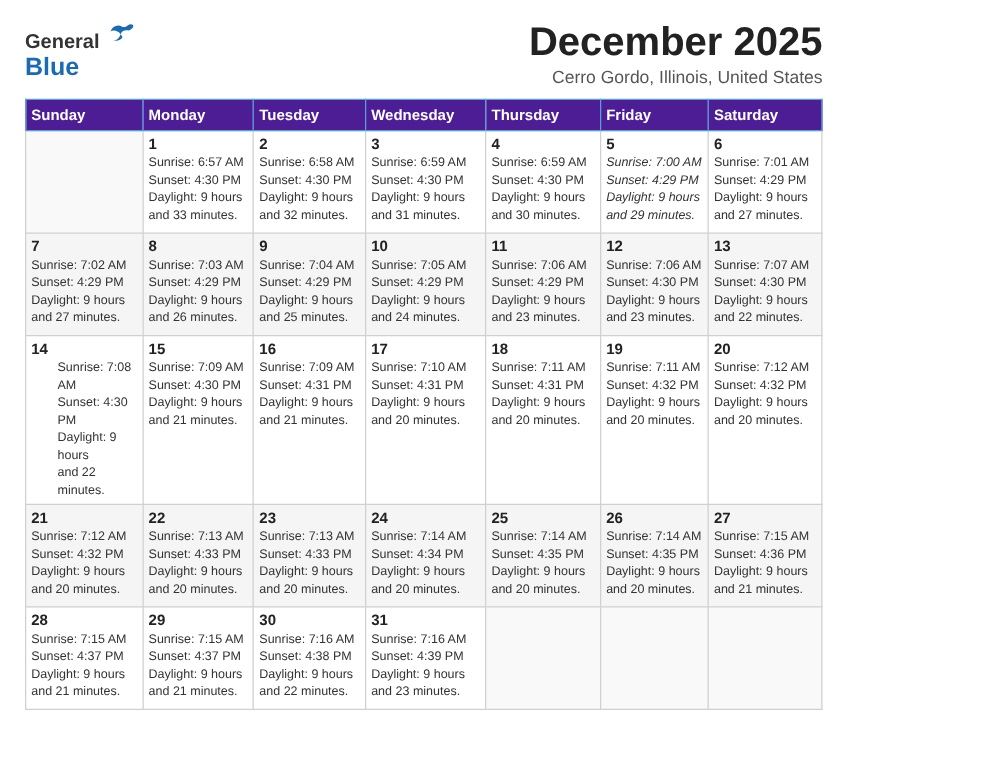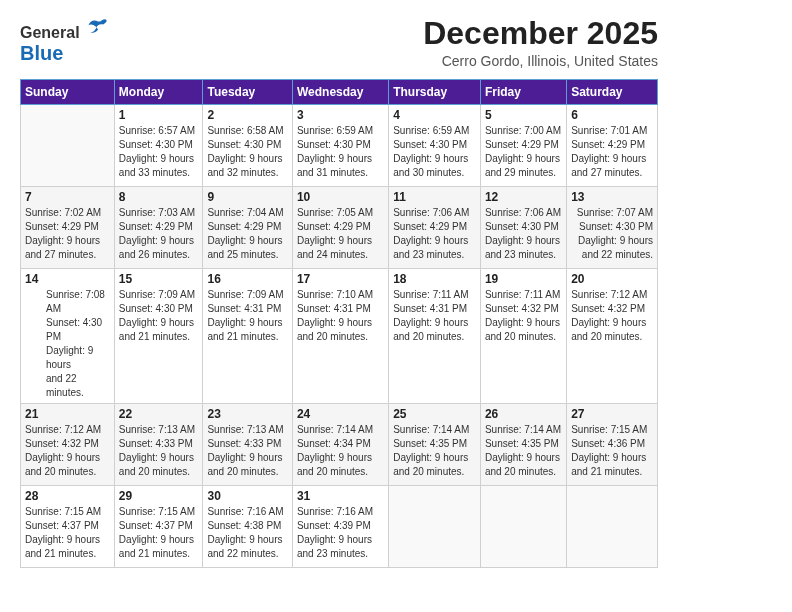--- a/index.html
+++ b/index.html
@@ -156,21 +156,21 @@
           </td>
           <td>
             <span class="day-num">4</span>
             <div class="day-info" style="white-space: pre-line;">Sunrise: 6:59 AM
 Sunset: 4:30 PM
 Daylight: 9 hours
 and 30 minutes.</div>
           </td>
           <td>
             <span class="day-num">5</span>
-            <div class="day-info" style="white-space: pre-line;">Sunrise: 7:00 AM
+            <div class="day-info" style="white-space: pre-line; font-style: italic;">Sunrise: 7:00 AM
 Sunset: 4:29 PM
 Daylight: 9 hours
 and 29 minutes.</div>
           </td>
           <td>
             <span class="day-num">6</span>
             <div class="day-info" style="white-space: pre-line;">Sunrise: 7:01 AM
 Sunset: 4:29 PM
 Daylight: 9 hours
 and 27 minutes.</div>
@@ -214,21 +214,21 @@
           </td>
           <td>
             <span class="day-num">12</span>
             <div class="day-info" style="white-space: pre-line;">Sunrise: 7:06 AM
 Sunset: 4:30 PM
 Daylight: 9 hours
 and 23 minutes.</div>
           </td>
           <td>
             <span class="day-num">13</span>
-            <div class="day-info" style="white-space: pre-line; text-align: right;">Sunrise: 7:07 AM
+            <div class="day-info" style="white-space: pre-line;">Sunrise: 7:07 AM
 Sunset: 4:30 PM
 Daylight: 9 hours
 and 22 minutes.</div>
           </td>
         </tr>
         <tr>
           <td>
             <span class="day-num">14</span>
             <div class="day-info" style="white-space: pre-line; margin-left: 21px;">Sunrise: 7:08 AM
 Sunset: 4:30 PM

